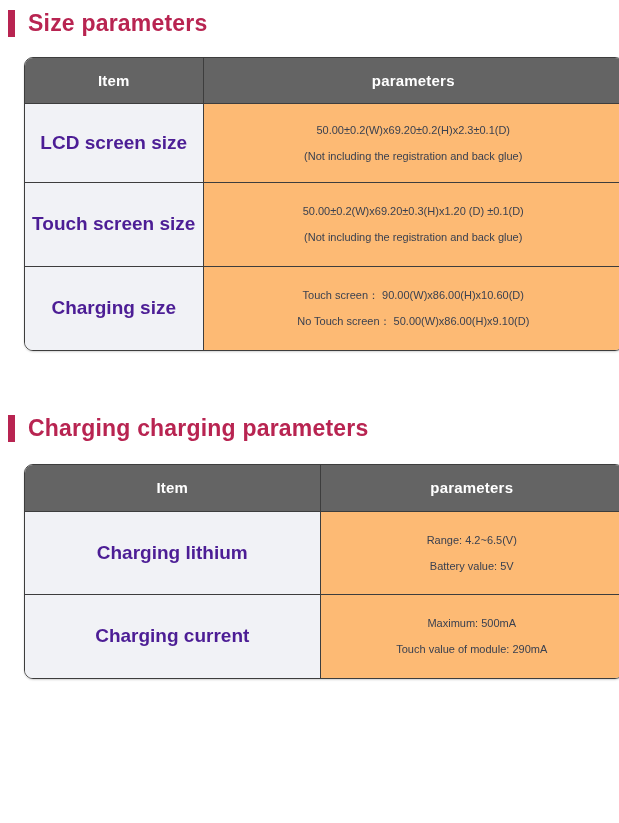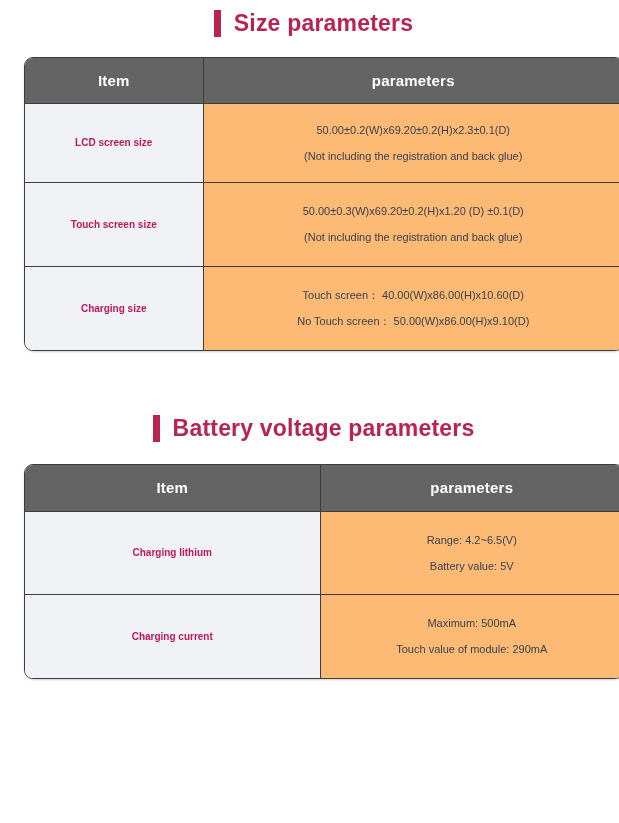--- a/index.html
+++ b/index.html
@@ -7,21 +7,20 @@
     padding: 0;
     background: #ffffff;
     width: 619px;
     height: 823px;
     font-family: "Liberation Sans", "DejaVu Sans", sans-serif;
   }
   .section-heading {
     display: flex;
     align-items: center;
     margin-left: 8px;
-    justify-content: center;
   }
   .section-heading .accent-bar {
     width: 7px;
     height: 27px;
     background: #b82451;
     margin-right: 13px;
     flex: 0 0 auto;
   }
   .section-heading h2 {
     margin: 0;
@@ -63,22 +62,22 @@
   th {
     background: #646464;
     color: #ffffff;
     font-size: 15px;
     font-weight: bold;
     letter-spacing: 0.2px;
   }
   td.item-cell {
     background: #f1f2f6;
     font-weight: bold;
-    font-size: 10px;
-    color: #be185d;
+    font-size: 19px;
+    color: #4c1d95;
   }
   td.param-cell {
     background: #fdba74;
     font-size: 11px;
     color: #3a4150;
   }
   td.param-cell .param-line { line-height: 26px; }
 
   .t1 col.col-item { width: 178px; }
   .t2 col.col-item { width: 295px; }
@@ -116,40 +115,40 @@
         <tr class="h79">
           <td class="item-cell">LCD screen size</td>
           <td class="param-cell">
             <div class="param-line">50.00±0.2(W)x69.20±0.2(H)x2.3±0.1(D)</div>
             <div class="param-line">(Not including the registration and back glue)</div>
           </td>
         </tr>
         <tr class="h84">
           <td class="item-cell">Touch screen size</td>
           <td class="param-cell">
-            <div class="param-line">50.00±0.3(W)x69.20±0.2(H)x1.20 (D) ±0.1(D)</div>
+            <div class="param-line">50.00±0.2(W)x69.20±0.3(H)x1.20 (D) ±0.1(D)</div>
             <div class="param-line">(Not including the registration and back glue)</div>
           </td>
         </tr>
         <tr class="h84">
           <td class="item-cell">Charging size</td>
           <td class="param-cell">
-            <div class="param-line">Touch screen： 40.00(W)x86.00(H)x10.60(D)</div>
+            <div class="param-line">Touch screen： 90.00(W)x86.00(H)x10.60(D)</div>
             <div class="param-line">No Touch screen： 50.00(W)x86.00(H)x9.10(D)</div>
           </td>
         </tr>
       </tbody>
     </table>
   </div>
 </div>
 
 <div class="section">
   <div class="section-heading heading-2">
     <span class="accent-bar"></span>
-    <h2>Battery voltage parameters</h2>
+    <h2>Charging charging parameters</h2>
   </div>
 
   <div class="tbl-wrap tbl-wrap-2">
     <table class="t2">
       <colgroup>
           <col class="col-item">
           <col class="col-param">
         </colgroup>
       <thead>
         <tr>

